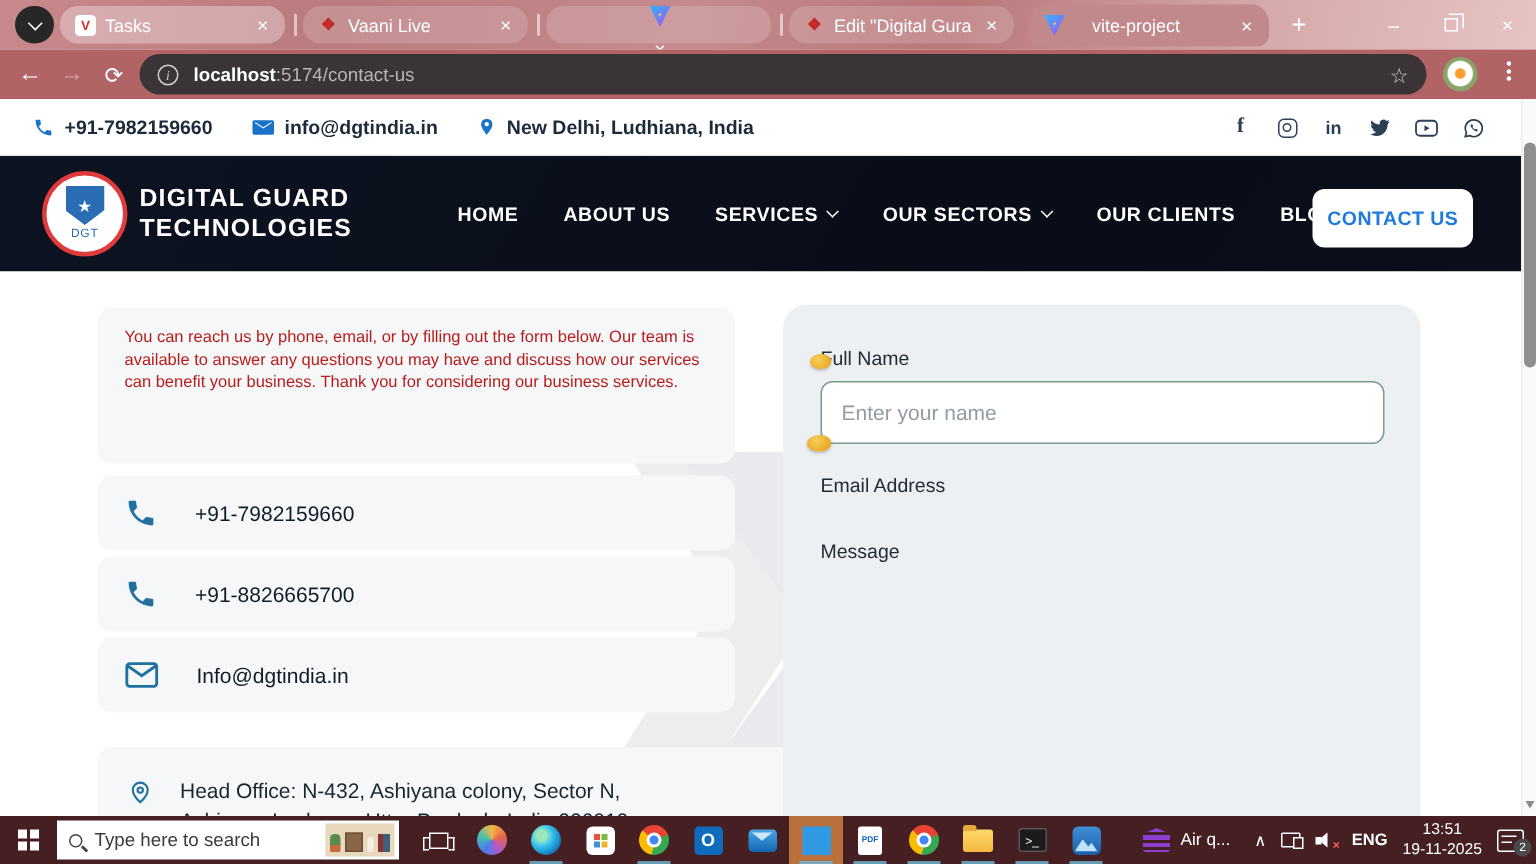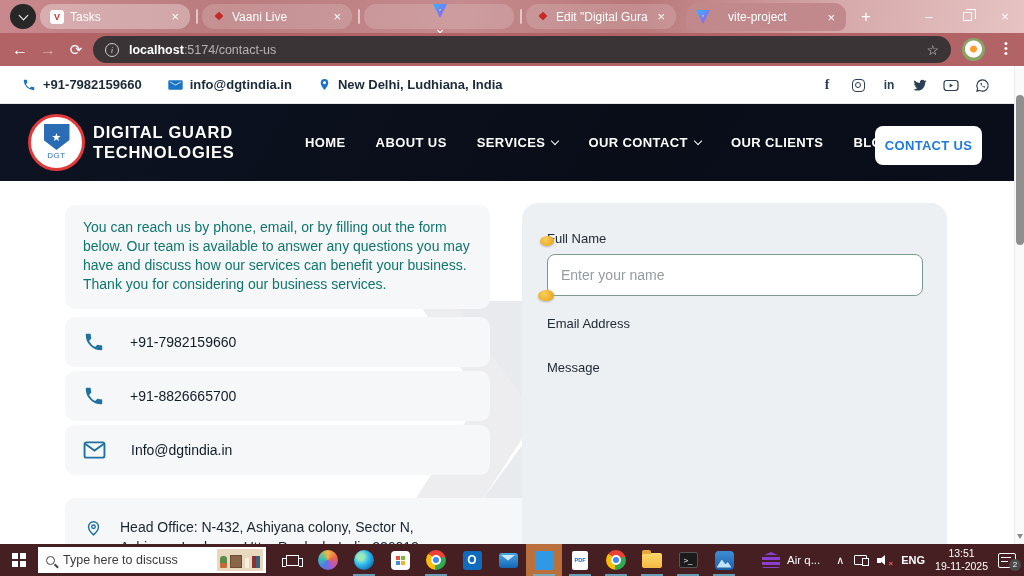--- a/index.html
+++ b/index.html
@@ -85,21 +85,21 @@
   .chev-w { width:6px; height:6px; border-right:1.4px solid #fff; border-bottom:1.4px solid #fff;
     transform:rotate(45deg); margin-top:-3px; }
   .cta-btn { position:absolute; left:875px; top:22px; width:107px; height:39px; background:#fff; border-radius:8px;
     color:#1f7ae0; font-size:13px; font-weight:bold; display:flex; align-items:center; justify-content:center; letter-spacing:0.3px; }
 
   
   .content { position:absolute; left:0; top:115px; width:100%; height:363px; background:#fff; overflow:hidden; }
   .chevmark { position:absolute; clip-path:polygon(0 0,45% 0,100% 50%,45% 100%,0 100%,55% 50%); z-index:0; }
   .card { position:absolute; background:#f6f7f8; border-radius:10px; z-index:1; }
   .intro-card { left:65px; top:24px; width:425px; height:104px; padding:13px 18px; }
-  .intro-text { font-size:14px; line-height:1.35; color:#0f766e; }
+  .intro-text { font-size:11px; line-height:1.35; color:#b91c1c; }
   .contact-row { left:65px; width:425px; height:50px; display:flex; align-items:center; padding-left:18px; gap:25px; }
   .contact-row svg { flex:none; }
   .contact-val { font-size:14px; color:#111c28; }
   .office-card { left:65px; top:317px; width:467px; height:70px; display:flex; align-items:flex-start; padding:20px 18px 0 20px; gap:18px; }
   .office-text { font-size:14px; line-height:1.4; color:#1b2530; max-width:340px; }
 
   .form-card { left:522px; top:22px; width:425px; height:360px; background:#edf0f3; border-radius:16px; padding:28px 25px 0 25px; }
   .fld-label { font-size:13px; color:#212b36; margin-bottom:8px; }
   .fld-input { width:376px; height:42px; border-radius:8px; border:1px solid #e2e5e9; background:#fff;
     padding:0 13px; font-size:14px; color:#333; outline:none; font-family:"Liberation Sans",sans-serif; }
@@ -319,21 +319,21 @@
             <span>HOME</span>
           </span>
         <span class="menu-item">
             <span>ABOUT US</span>
           </span>
         <span class="menu-item">
             <span>SERVICES</span>
             <span class="chev-w"></span>
           </span>
         <span class="menu-item">
-            <span>OUR CONTACT</span>
+            <span>OUR SECTORS</span>
             <span class="chev-w"></span>
           </span>
         <span class="menu-item">
             <span>OUR CLIENTS</span>
           </span>
         <span class="menu-item">
             <span>BLOG</span>
           </span>
       </div>
       <div class="cta-btn">CONTACT US</div>
@@ -399,21 +399,21 @@
     <div class="start-btn">
       <span class="win-logo">
           <i></i>
           <i></i>
           <i></i>
           <i></i>
         </span>
     </div>
     <div class="tb-search">
       <span class="mag"></span>
-      <span class="tb-search-text">Type here to discuss</span>
+      <span class="tb-search-text">Type here to search</span>
       <span class="search-deco">
         <i class="deco-plant"></i>
         <i class="deco-frame"></i>
         <i class="deco-candle"></i>
         <i class="deco-books"></i>
       </span>
     </div>
 
     <div class="tb-icons">
       <div class="tb-ic">

